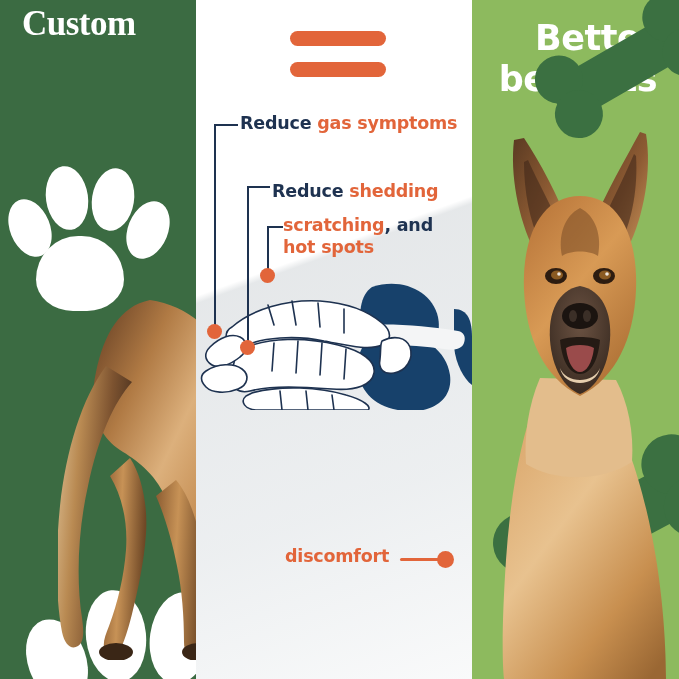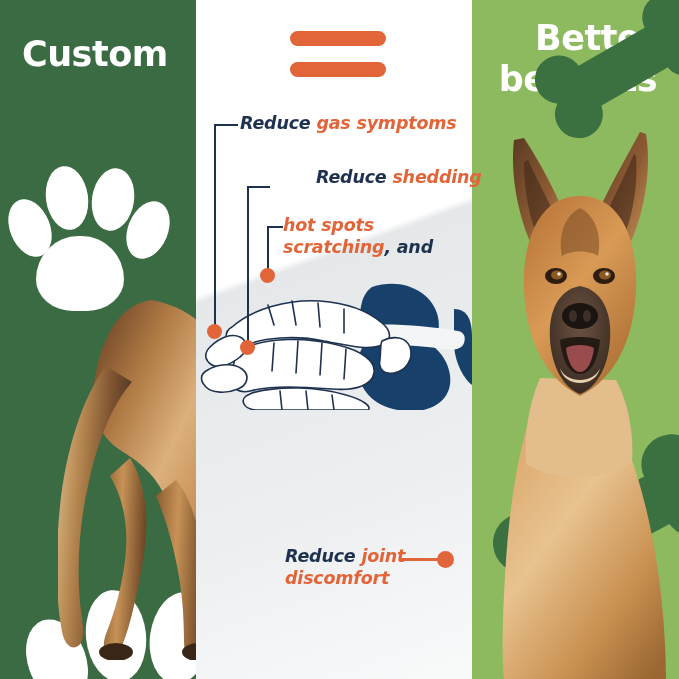--- a/index.html
+++ b/index.html
@@ -28,45 +28,44 @@
 
   
   .heading{
     position:absolute;
     color:#ffffff;
     font-weight:700;
     font-size:35px;
     line-height:1.18;
     letter-spacing:-.5px;
   }
-  #heading-left{left:22px;top:34px;width:170px;}
+  #heading-left{left:22px;top:3px;width:170px;font-family:Liberation Serif, serif;}
   #heading-right{right:22px;top:18px;width:175px;text-align:right;}
 
   
   .bar{
     position:absolute;height:15px;border-radius:8px;background:#E2653A;
     left:290px;width:96px;
   }
   #bar-1{top:31px;}
   #bar-2{top:62px;}
 
   
   .callout{
     position:absolute;
     font-size:17.5px;
     font-weight:700;
     line-height:1.26;
     color:#1E3250;
     letter-spacing:-.2px;
-    font-style:italic;
   }
   .callout .hl{color:#E2653A;}
 
   #callout-gas{left:240px;top:112px;width:235px;}
-  #callout-shedding{left:272px;top:166px;width:205px;margin-left:44px;}
+  #callout-shedding{left:272px;top:180px;width:205px;}
   #callout-itch{left:283px;top:214px;width:185px;}
   #callout-joint{left:285px;top:545px;width:160px;}
 
   
   .lineseg{position:absolute;background:#1E3250;}
   .dot{position:absolute;width:15px;height:15px;border-radius:50%;background:#E2653A;}
   .line-orange{background:#E2653A;}
 
   
   #gas-h{left:214px;top:124px;width:24px;height:2px;}
@@ -381,29 +380,26 @@
   </div>
 
   <div class="callout" id="callout-shedding">
     <div>
       <span>Reduce </span><span class="hl">shedding</span>
     </div>
   </div>
 
   <div class="callout" id="callout-itch">
     <div>
+      <span class="hl">scratching</span><span>, and</span>
+    </div>
+    <div>
       <span class="hl">hot spots</span>
-    </div>
-    <div>
-      <span class="hl">scratching</span><span>, and</span>
     </div>
   </div>
 
   <div class="callout" id="callout-joint">
     <div>
-      <span>Reduce </span><span class="hl">joint</span>
-    </div>
-    <div>
       <span class="hl">discomfort</span>
     </div>
   </div>
 
 </div>
 
 </body></html>

